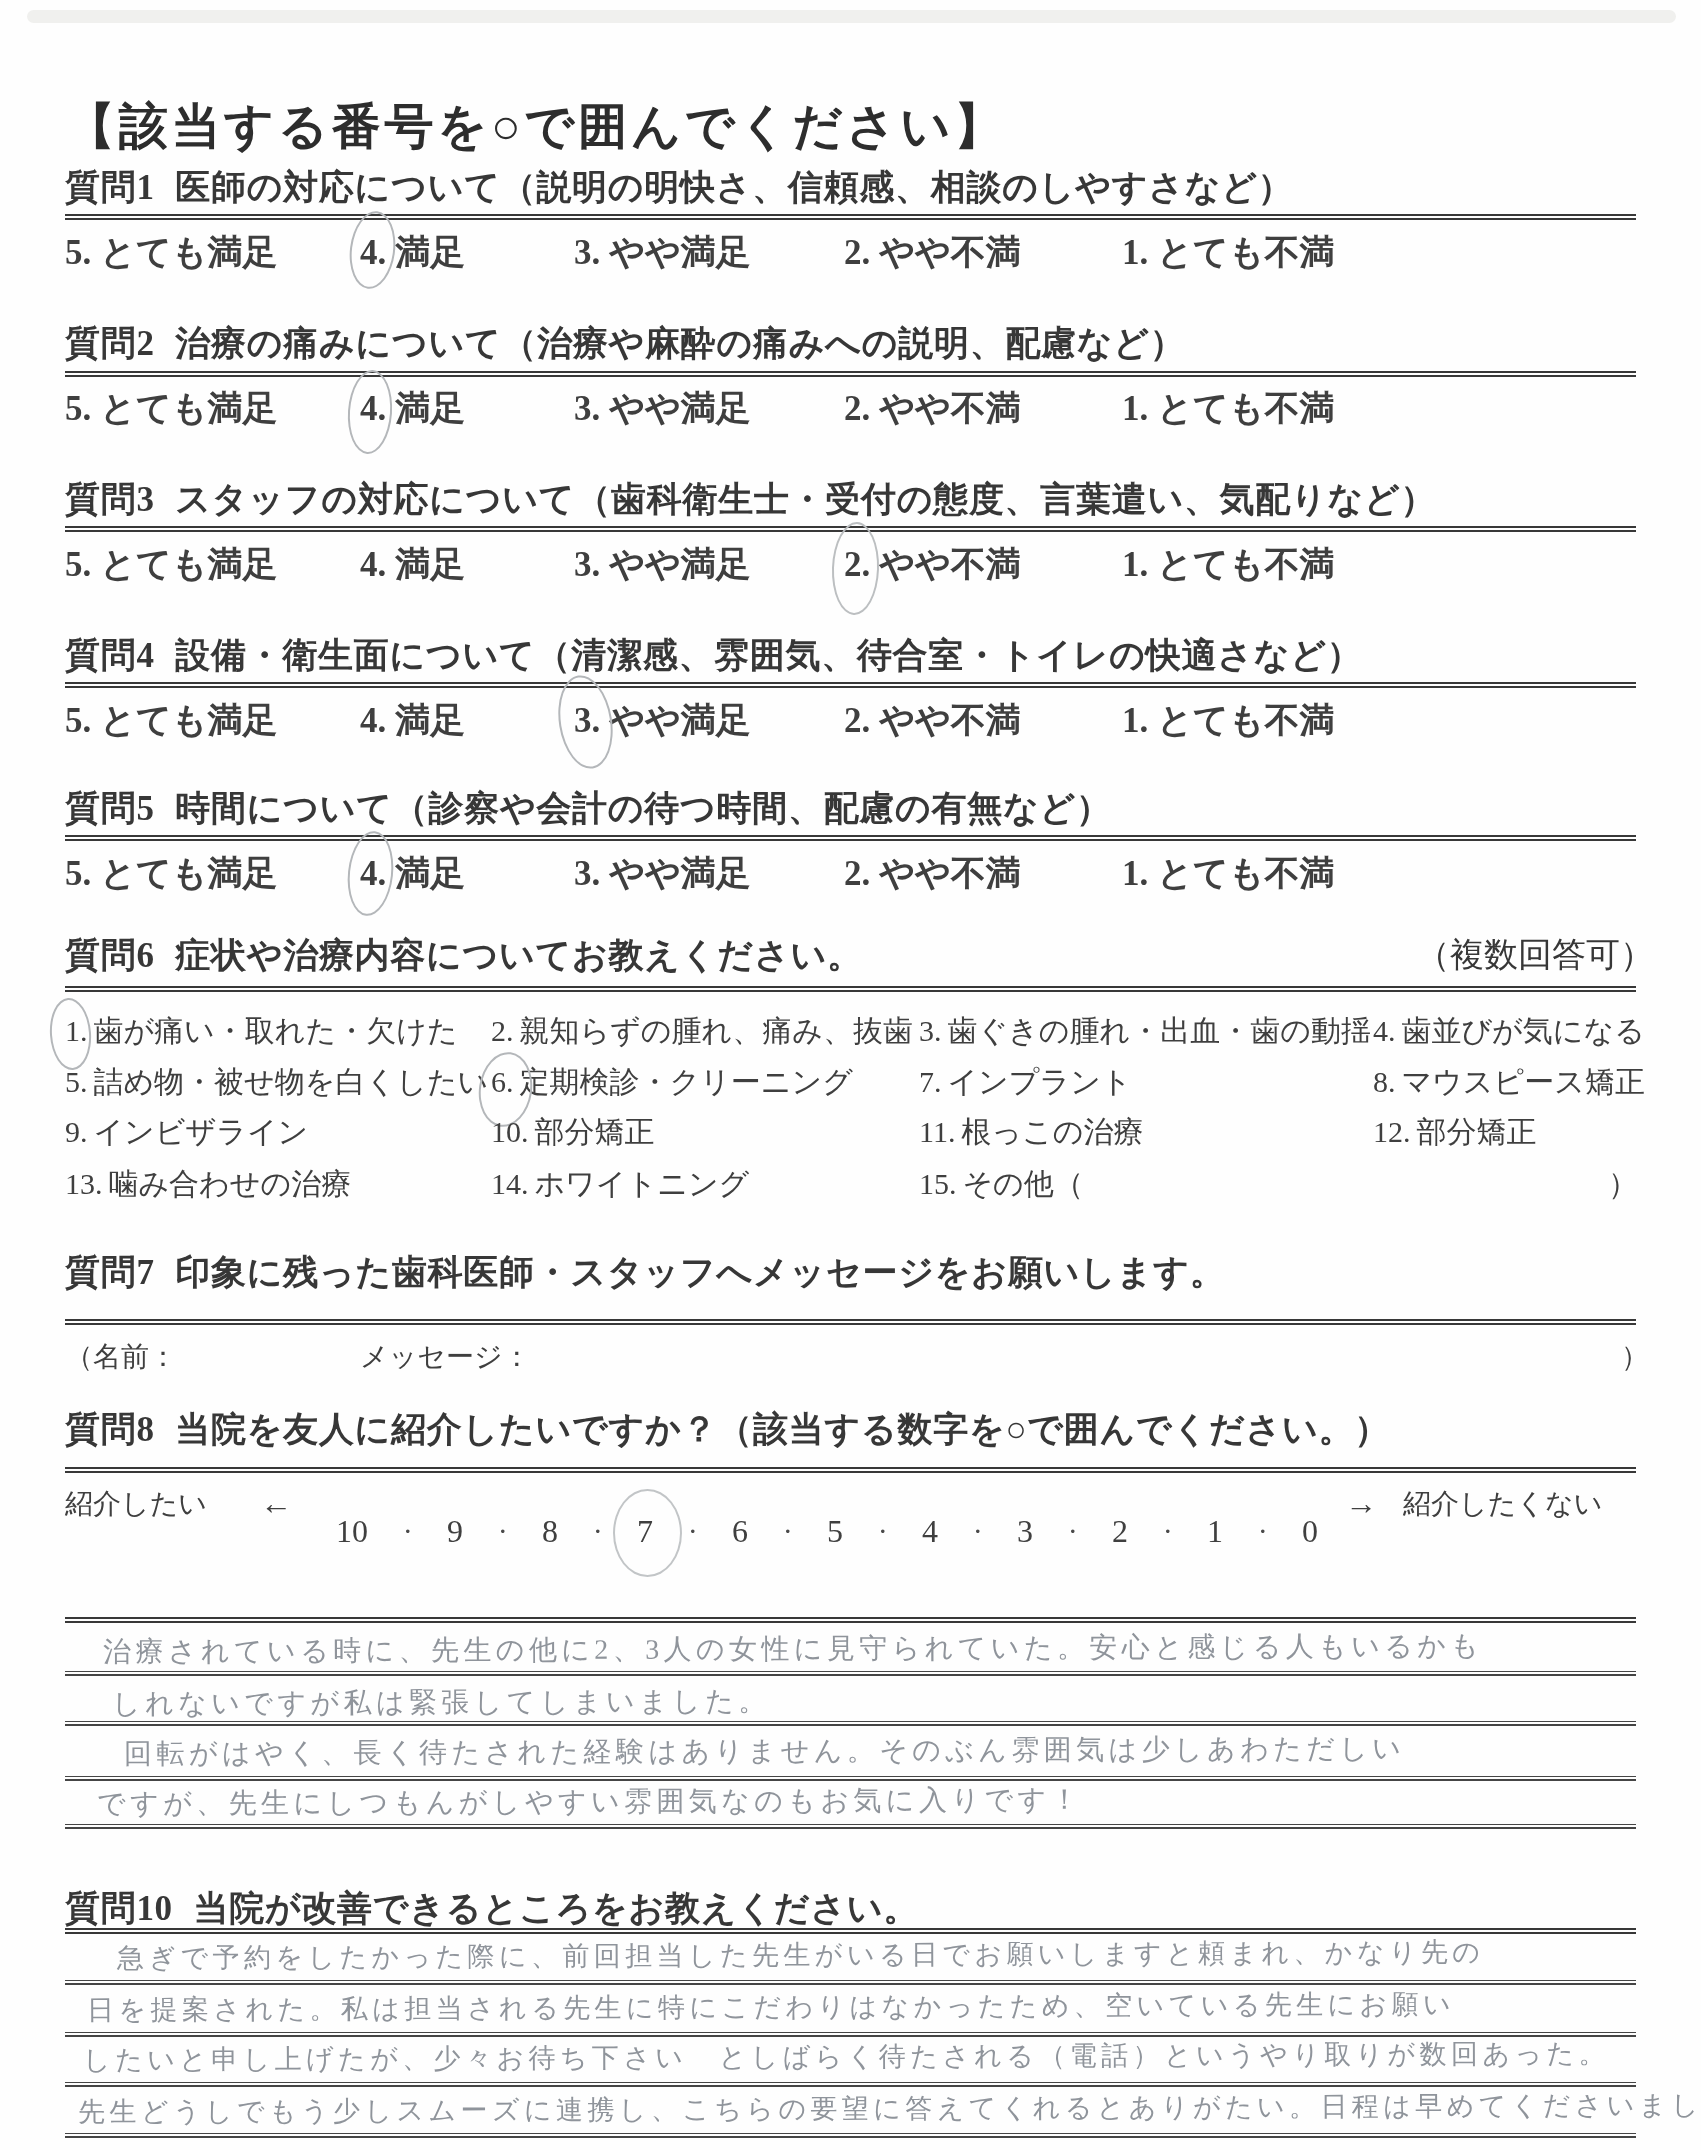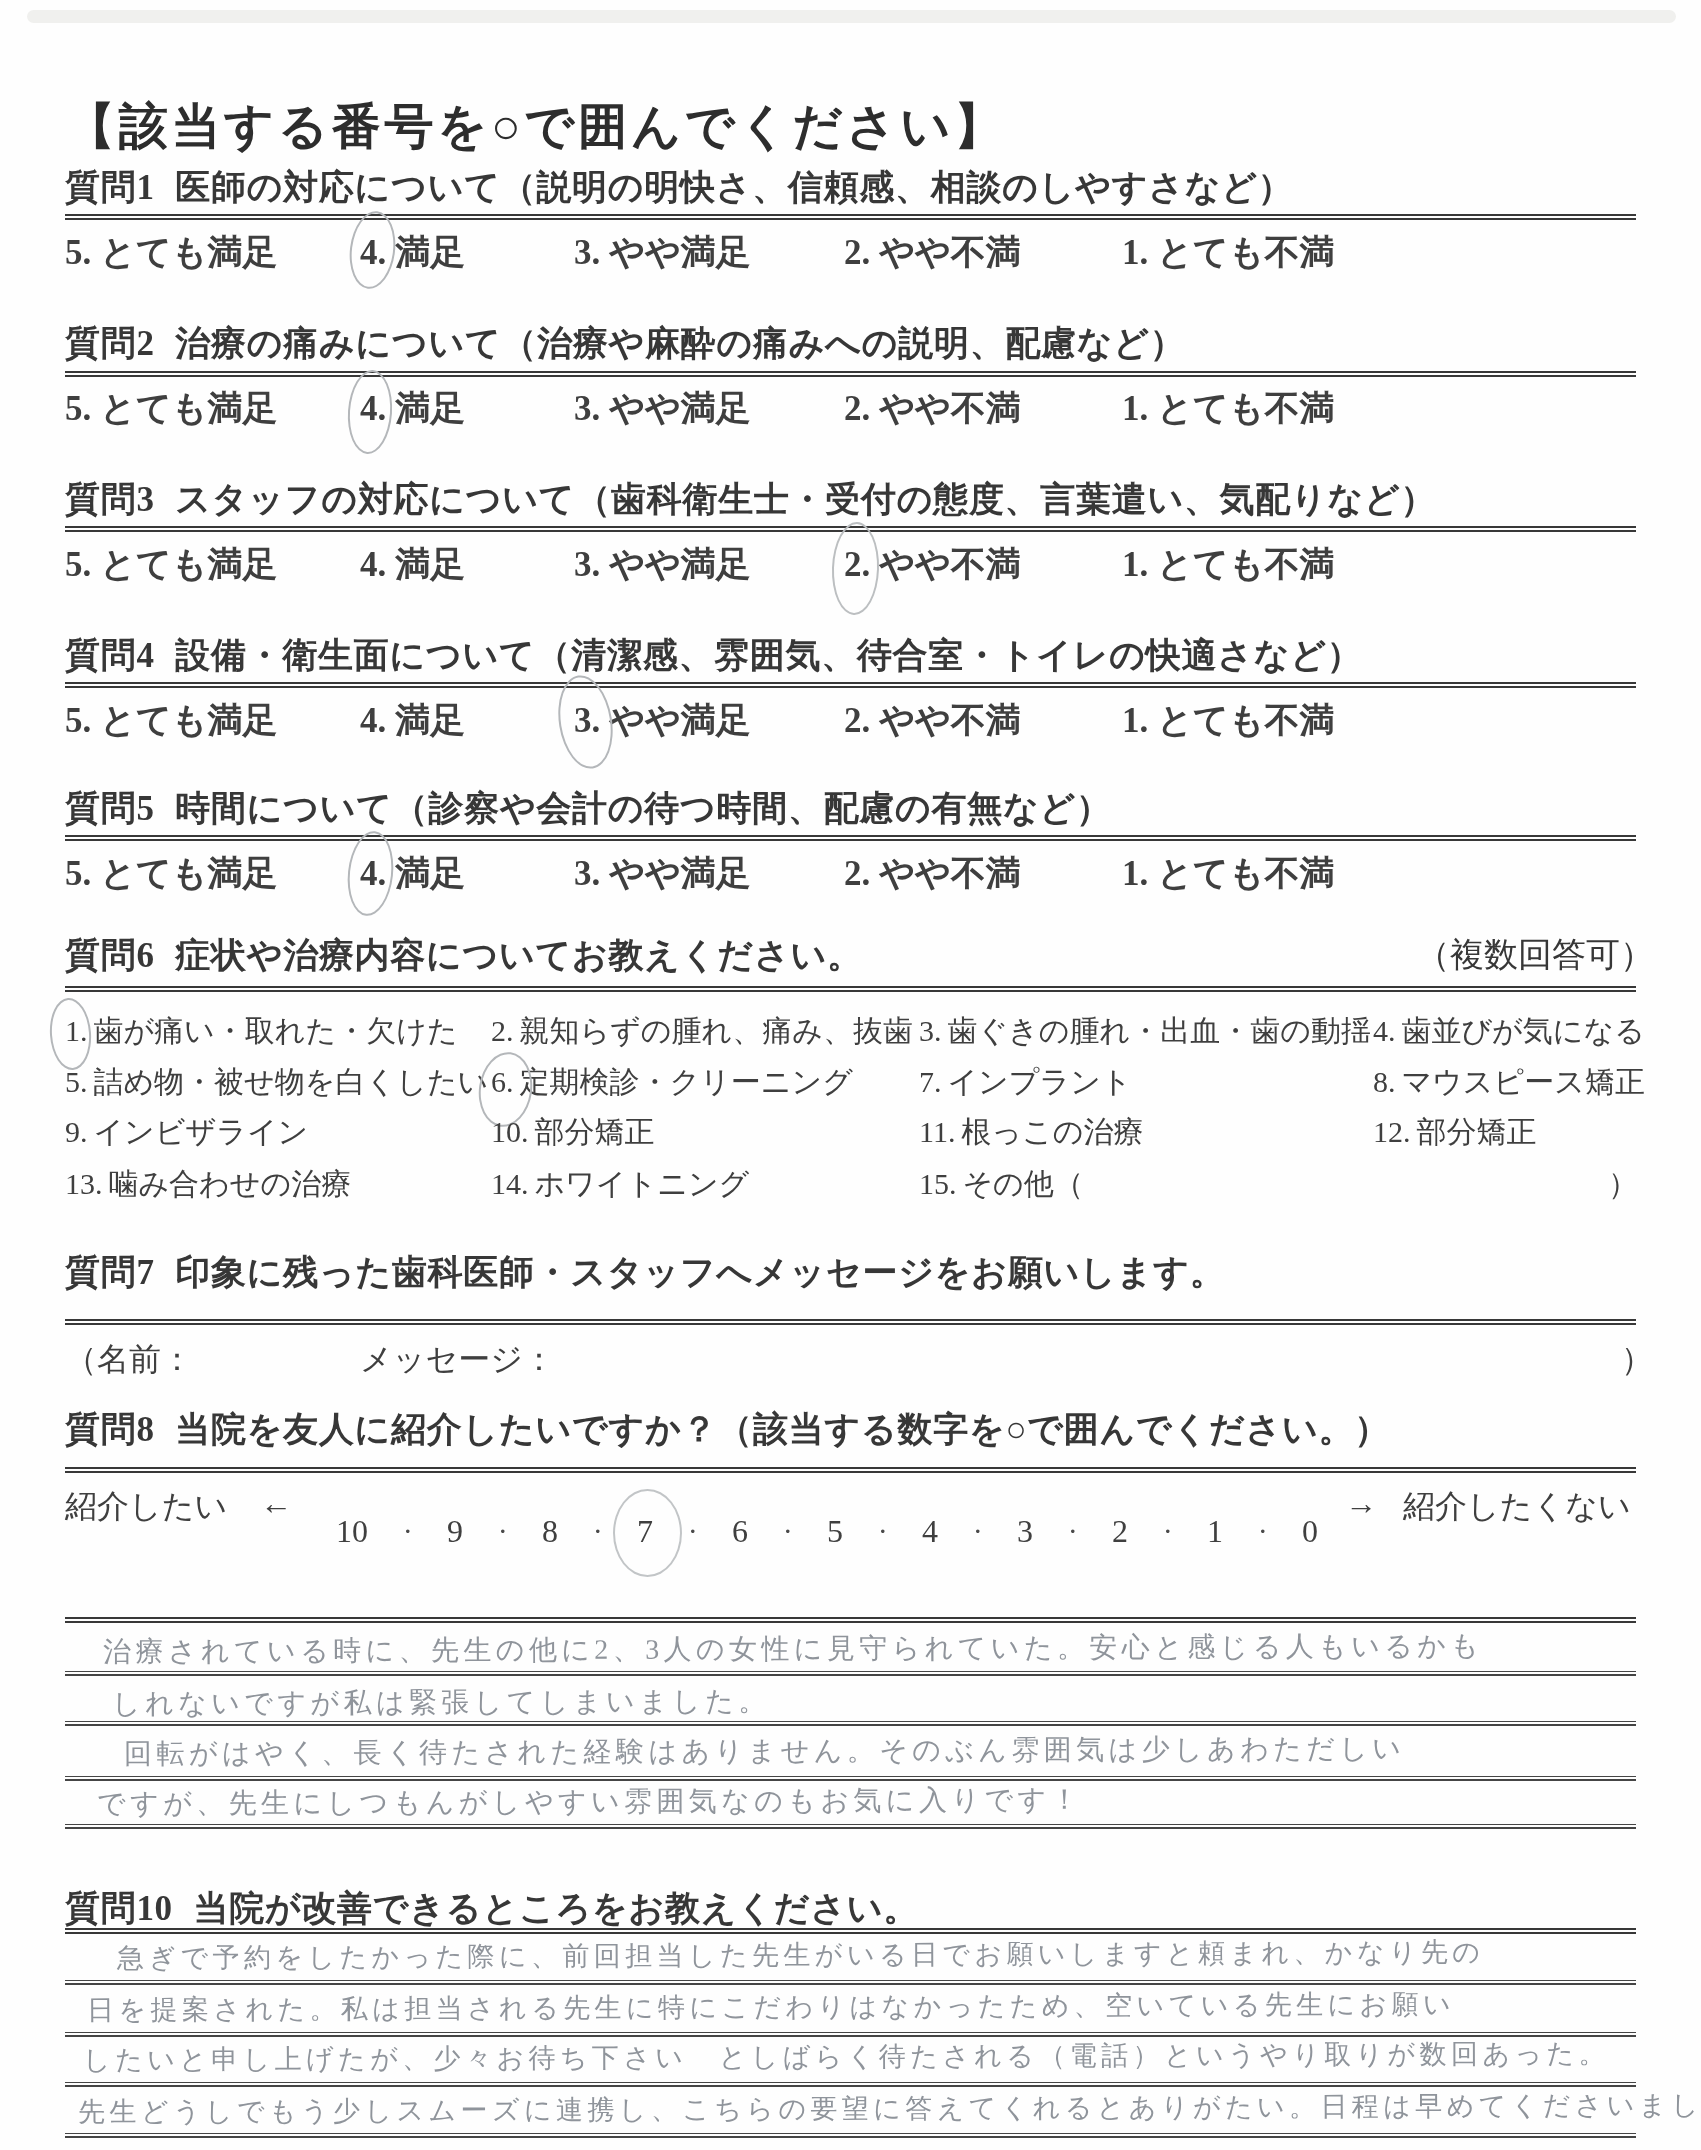--- a/index.html
+++ b/index.html
@@ -15,21 +15,21 @@
   .note{position:absolute;font-size:34px;white-space:nowrap;color:#373737;}
   .rule{position:absolute;left:65px;width:1571px;height:5.9px;box-sizing:border-box;
         border-top:2.2px solid #383838;border-bottom:2.2px solid #383838;}
   .rulethin{position:absolute;left:65px;width:1571px;height:5.2px;box-sizing:border-box;
         border-top:1.5px solid #454545;border-bottom:2.2px solid #454545;}
   .optrow{position:absolute;left:0;width:1701px;height:47px;}
   .opt{position:absolute;top:0;font-size:35px;white-space:nowrap;color:#3f3f3f;font-weight:bold;}
   .onum{margin-right:8.9px;}
   .q6item{position:absolute;font-size:30px;white-space:nowrap;color:#3f3f3f;}
   .q6item .onum{margin-right:5.9px;}
-  .inline{position:absolute;font-size:32px;white-space:nowrap;color:#3f3f3f;}
+  .inline{position:absolute;font-size:28px;white-space:nowrap;color:#3f3f3f;}
   .pcircle{position:absolute;border:2.2px solid #b4b7ba;border-radius:50%;pointer-events:none;}
   .nps{position:absolute;top:1485px;left:336px;width:982px;display:flex;justify-content:space-between;align-items:flex-start;font-size:32px;color:#3f3f3f;margin-top:28px;}
   .npsv{position:relative;white-space:nowrap;}
   .npsd{font-size:22px;align-self:center;color:#4a4a4a;}
   .arrow{position:absolute;font-size:32px;color:#3f3f3f;}
   .hw{position:absolute;font-size:28px;color:#8f949b;letter-spacing:4.4px;white-space:nowrap;
       transform:rotate(-0.25deg);transform-origin:left top;}
   .hw10{font-size:27px;}
 </style>
 </head>

